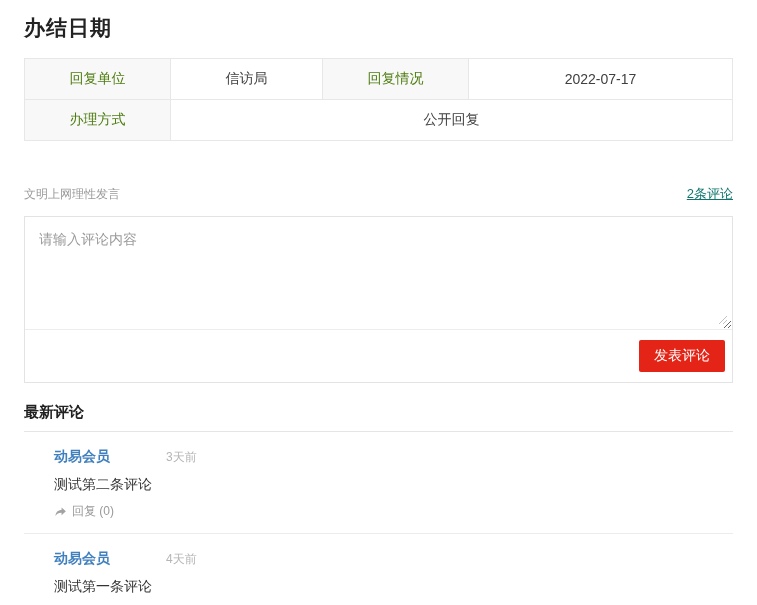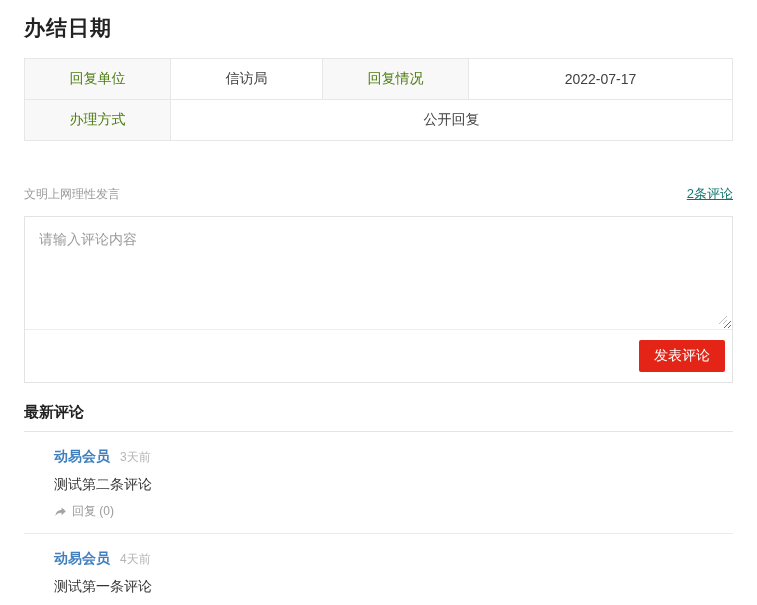--- a/index.html
+++ b/index.html
@@ -113,21 +113,21 @@
     font-weight: bold;
     color: #222;
     padding-bottom: 9px;
     border-bottom: 1px solid #e5e5e5;
   }
   .comment-item {
     padding: 16px 0 13px 30px;
     border-bottom: 1px solid #ececec;
   }
   .comment-item:last-child { border-bottom: none; }
-  .comment-head { display: flex; align-items: center; }
+  .comment-head { display: flex; align-items: center; gap: 46px; }
   .username {
     color: #4180be;
     font-size: 14px;
     font-weight: bold;
   }
   .comment-time {
     color: #b5b5b5;
     font-size: 12px;
     margin-left: 10px;
   }

